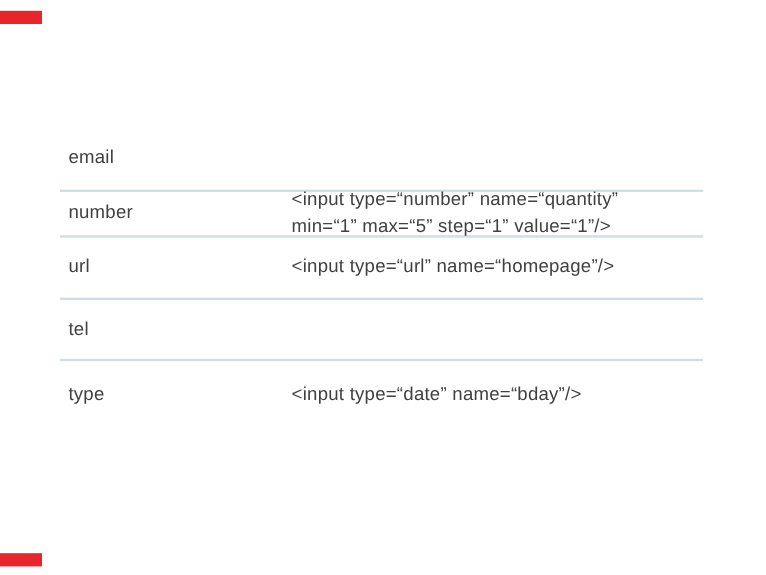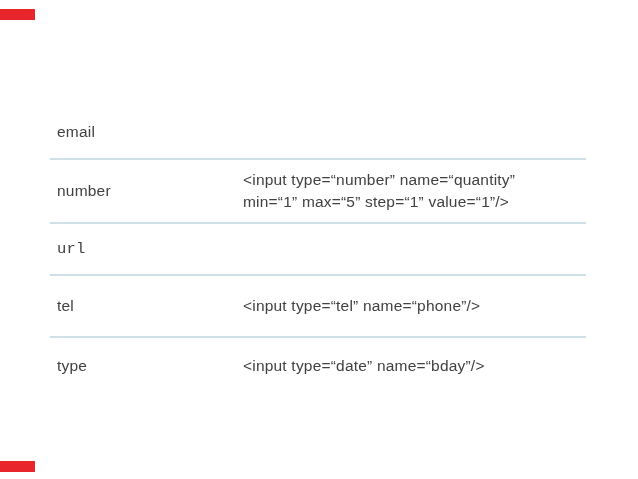--- a/index.html
+++ b/index.html
@@ -36,23 +36,23 @@
   }
   .trow {
     display: flex;
     align-items: center;
     box-sizing: border-box;
   }
   .trow:not(:last-child) {
     border-bottom: 2px solid #cfdfe6;
   }
   .trow.r1 { height: 55px; }
-  .trow.r2 { height: 64px; }
-  .trow.r3 { height: 52px; font-family: Liberation Mono, monospace; }
-  .trow.r4 { height: 62px; }
+  .trow.r2 { height: 38px; }
+  .trow.r3 { height: 52px; }
+  .trow.r4 { height: 51px; }
   .trow.r5 { height: 56px; }
 
   .tlabel {
     width: 193px;
     flex: 0 0 193px;
     padding-left: 7px;
     box-sizing: border-box;
     font-size: 15.5px;
     letter-spacing: 0.2px;
     color: #414141;
@@ -82,28 +82,28 @@
   <div class="trow r2">
     <div class="tlabel">number</div>
     <div class="tcode">
       <div class="code-line">&lt;input type=“number” name=“quantity”</div>
       <div class="code-line">min=“1” max=“5” step=“1” value=“1”/&gt;</div>
     </div>
   </div>
 
   <div class="trow r3">
     <div class="tlabel">url</div>
+    <div class="tcode">
+      <div class="code-line">&lt;input type=“url” name=“homepage”/&gt;</div>
+      <div class="code-line"></div>
+    </div>
   </div>
 
   <div class="trow r4">
     <div class="tlabel">tel</div>
-    <div class="tcode">
-      <div class="code-line">&lt;input type=“tel” name=“phone”/&gt;</div>
-      <div class="code-line"></div>
-    </div>
   </div>
 
   <div class="trow r5">
     <div class="tlabel">type</div>
     <div class="tcode">
       <div class="code-line">&lt;input type=“date” name=“bday”/&gt;</div>
       <div class="code-line"></div>
     </div>
   </div>
 

